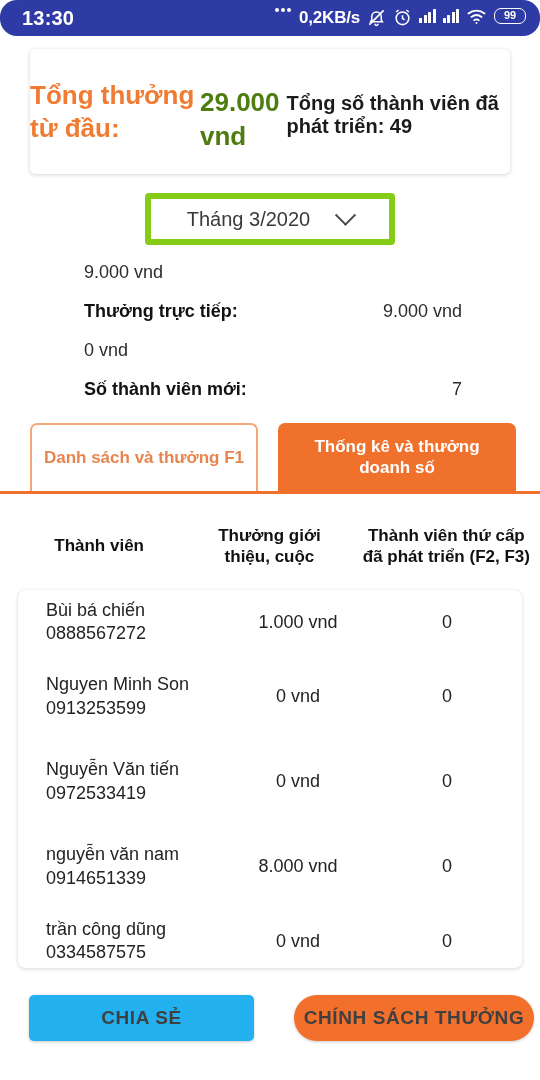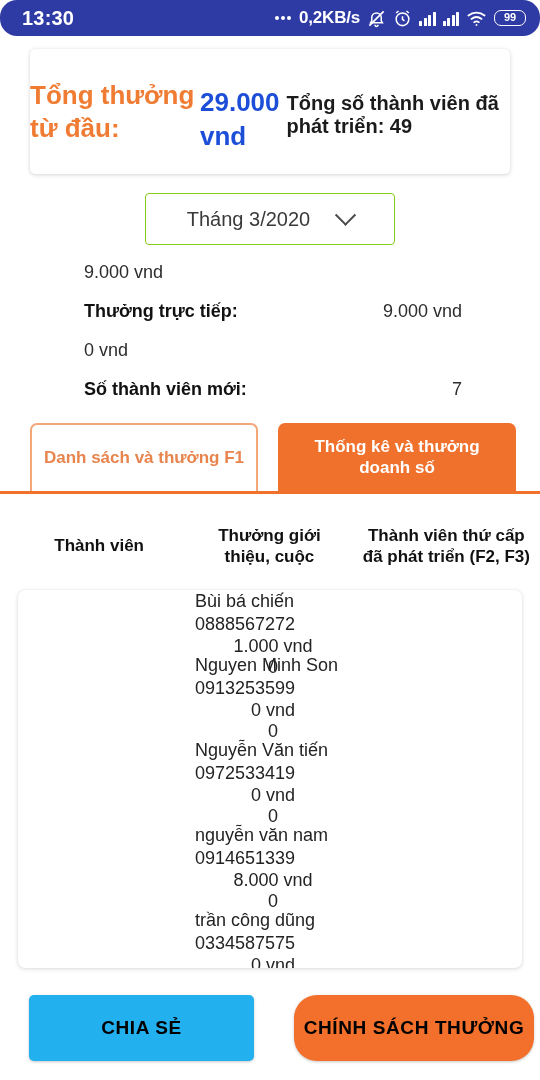--- a/index.html
+++ b/index.html
@@ -14,21 +14,21 @@
   
   .statusbar {
     position: absolute; top:0; left:0; width:540px; height:36px;
     background: #2f3ba4;
     display:flex; align-items:center; justify-content:space-between;
     padding: 0 14px 0 22px;
     color:#fff;
     border-radius:17px;
   }
   .sb-time { font-size:20px; font-weight:bold; letter-spacing:0.2px; }
-  .sb-right { display:flex; align-items:center; gap:7px; }
+  .sb-right { display:flex; align-items:flex-start; gap:7px; }
   .sb-dots { display:flex; align-items:flex-end; gap:2px; margin-right:1px; }
   .sb-dots i { display:block; width:4px; height:4px; border-radius:50%; background:#fff; }
   .sb-net { font-size:17px; font-weight:bold; letter-spacing:-0.2px; }
   .sb-ico { display:inline-block; line-height:0; }
   .sb-batt {
     border:1.8px solid #fff; border-radius:7px;
     font-size:11px; font-weight:bold; padding:0px 5px 1px 5px;
     min-width:32px; text-align:center; line-height:13px;
   }
   .bars { display:flex; align-items:flex-end; gap:1.5px; height:15px; }
@@ -39,27 +39,27 @@
   .bars span:nth-child(4){height:14px}
 
   
   .summary-card {
     position:absolute; left:30px; top:49px; width:480px; height:125px;
     background:#fff; border-radius:5px;
     box-shadow: 0 1px 4px rgba(0,0,0,0.16), 0 0 1px rgba(0,0,0,0.10);
     display:flex; align-items:center; justify-content:center;
   }
   .sum-title { font-size:26px; font-weight:bold; color:#f07b32; line-height:1.25; }
-  .sum-amount { font-size:26px; font-weight:bold; color:#1d4ed8; line-height:1.3; margin-top:17px;}
+  .sum-amount { font-size:26px; font-weight:bold; color:#4d7c0f; line-height:1.3; margin-top:17px;}
   .sum-sub { font-size:20px; font-weight:bold; color:#1b1b1b; margin-top:7px; }
 
   
   .month-select {
     position:absolute; left:145px; top:193px; width:250px; height:52px;
-    border:1px solid #84cc16; border-radius:4px; background:#fff;
+    border:6px solid #84cc16; border-radius:4px; background:#fff;
     display:flex; align-items:center; justify-content:center; gap:28px;
   }
   .month-label { font-size:20px; color:#3a3a3a; }
   .chev { width:15px; height:15px; border-right:2.4px solid #4a4a4a; border-bottom:2.4px solid #4a4a4a;
           transform: rotate(45deg) translate(-3px,-3px); }
 
   
   .stats { position:absolute; left:0; top:262px; width:540px; }
   .stat-row {
     display:flex; align-items:baseline; justify-content:space-between;
@@ -101,36 +101,36 @@
   .th-c2 { width:148px; }
   .th-c3 { width:186px; padding-right:8px;margin-left:20px; }
 
   
   .table-card {
     position:absolute; left:18px; top:590px; width:504px; height:378px;
     background:#fff; border-radius:7px;
     box-shadow: 0 1px 4px rgba(0,0,0,0.15), 0 0 1px rgba(0,0,0,0.10);
     overflow:hidden;
   }
-  .trow { display:flex; align-items:center; width:504px; padding-left:6px;flex-direction:column; }
+  .trow { display:flex; align-items:center; width:504px; padding-left:6px; }
   .trow.h2 { height:64px; }
   .trow.h3 { height:85px; }
   .td-name {
     width:200px; font-size:18px; color:#232323; line-height:1.28;
     padding-left:22px;
   }
   .td-bonus { width:148px; font-size:18px; color:#232323; text-align:center; }
   .td-sub { width:150px; font-size:18px; color:#232323; text-align:center; }
 
   
   .btnbar { position:absolute; left:0; top:995px; width:540px; height:58px; }
   .btn {
-    position:absolute; top:0; height:66px; border-radius:5px;
+    position:absolute; top:0; height:46px; border-radius:5px;
     display:flex; align-items:center; justify-content:center;
-    font-size:19px; font-weight:bold; color:#000000; letter-spacing:0.6px;
+    font-size:19px; font-weight:bold; color:#404040; letter-spacing:0.6px;
     box-shadow: 0 1px 3px rgba(0,0,0,0.22);
   }
   .btn-share { left:29px; width:225px; background:#22b0ef; }
   .btn-policy { left:294px; width:240px; background:#f2702b;border-radius:23px; }
 </style>
 </head>
 <body>
 
 <div id="app">
 

